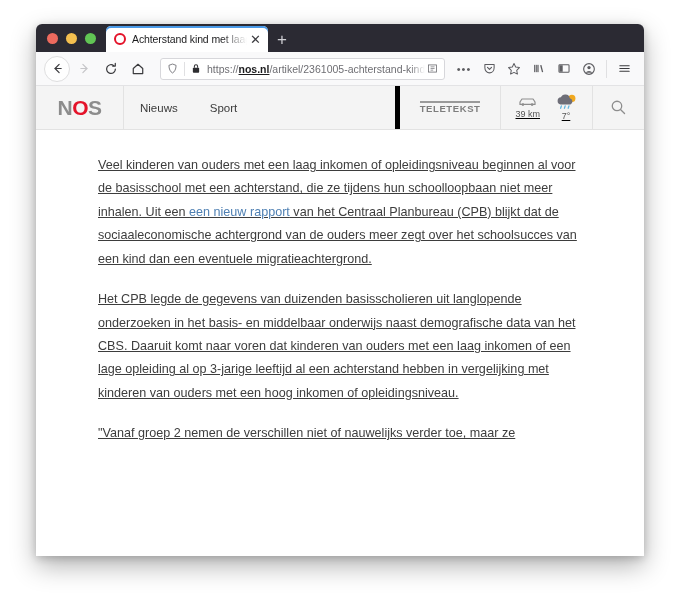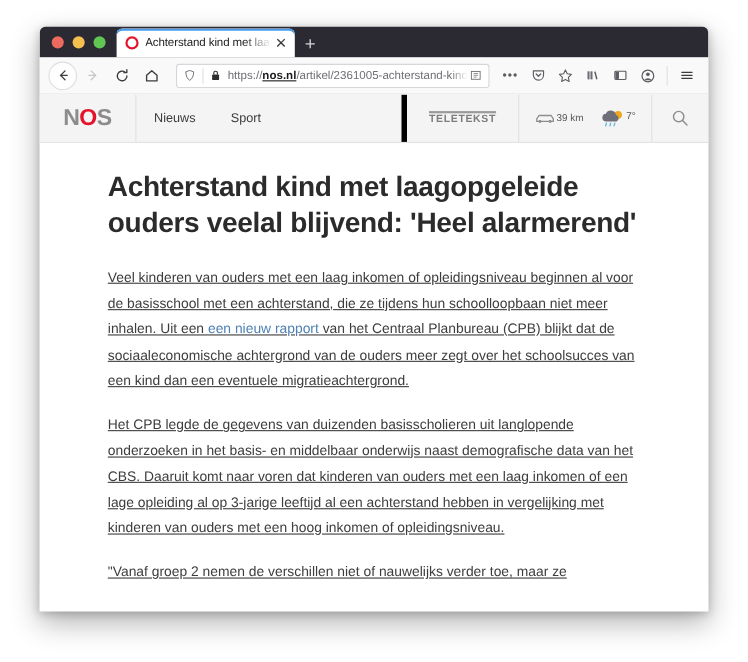--- a/index.html
+++ b/index.html
@@ -197,21 +197,21 @@
     border-top: 2px solid #9a9a9a;
     padding-top: 1px;
     line-height: 1.1;
   }
   #info-cell {
     display: flex; align-items: center; gap: 14px;
     padding: 0 14px;
     border-left: 1px solid #e2e2e2;
   }
   .info-item {
-    display: flex; flex-direction: row; gap: 1px;
+    display: flex; flex-direction: column; align-items: center; gap: 1px; text-decoration: underline;
   }
   .info-label { font-size: 9px; color: #555; }
   #search-cell {
     width: 52px;
     display: flex; align-items: center; justify-content: center;
     border-left: 1px solid #e2e2e2;
   }
 
   
   #article {
@@ -412,21 +412,20 @@
 
       <div id="search-cell">
         <svg width="17" height="17" viewBox="0 0 18 18">
           <circle cx="7.4" cy="7.4" r="5" fill="none" stroke="#8d8d8d" stroke-width="1.4"></circle>
           <line x1="11.1" y1="11.1" x2="15.4" y2="15.4" stroke="#8d8d8d" stroke-width="1.4" stroke-linecap="round"></line>
         </svg>
       </div>
     </div>
 
     <div id="article">
-      <h1 id="headline">Achterstand kind met laagopgeleide ouders veelal blijvend: 'Heel alarmerend'</h1>
 
       <p class="para"><span>Veel kinderen van ouders met een laag inkomen of opleidingsniveau beginnen al voor de basisschool met een achterstand, die ze tijdens hun schoolloopbaan niet meer inhalen. Uit een </span><a href="#">een nieuw rapport</a><span> van het Centraal Planbureau (CPB) blijkt dat de sociaaleconomische achtergrond van de ouders meer zegt over het schoolsucces van een kind dan een eventuele migratieachtergrond.</span></p>
 
       <p class="para">Het CPB legde de gegevens van duizenden basisscholieren uit langlopende onderzoeken in het basis- en middelbaar onderwijs naast demografische data van het CBS. Daaruit komt naar voren dat kinderen van ouders met een laag inkomen of een lage opleiding al op 3-jarige leeftijd al een achterstand hebben in vergelijking met kinderen van ouders met een hoog inkomen of opleidingsniveau.</p>
 
       <p class="para">"Vanaf groep 2 nemen de verschillen niet of nauwelijks verder toe, maar ze</p>
     </div>
 
     <div id="bottom-fade"></div>
   </div>

